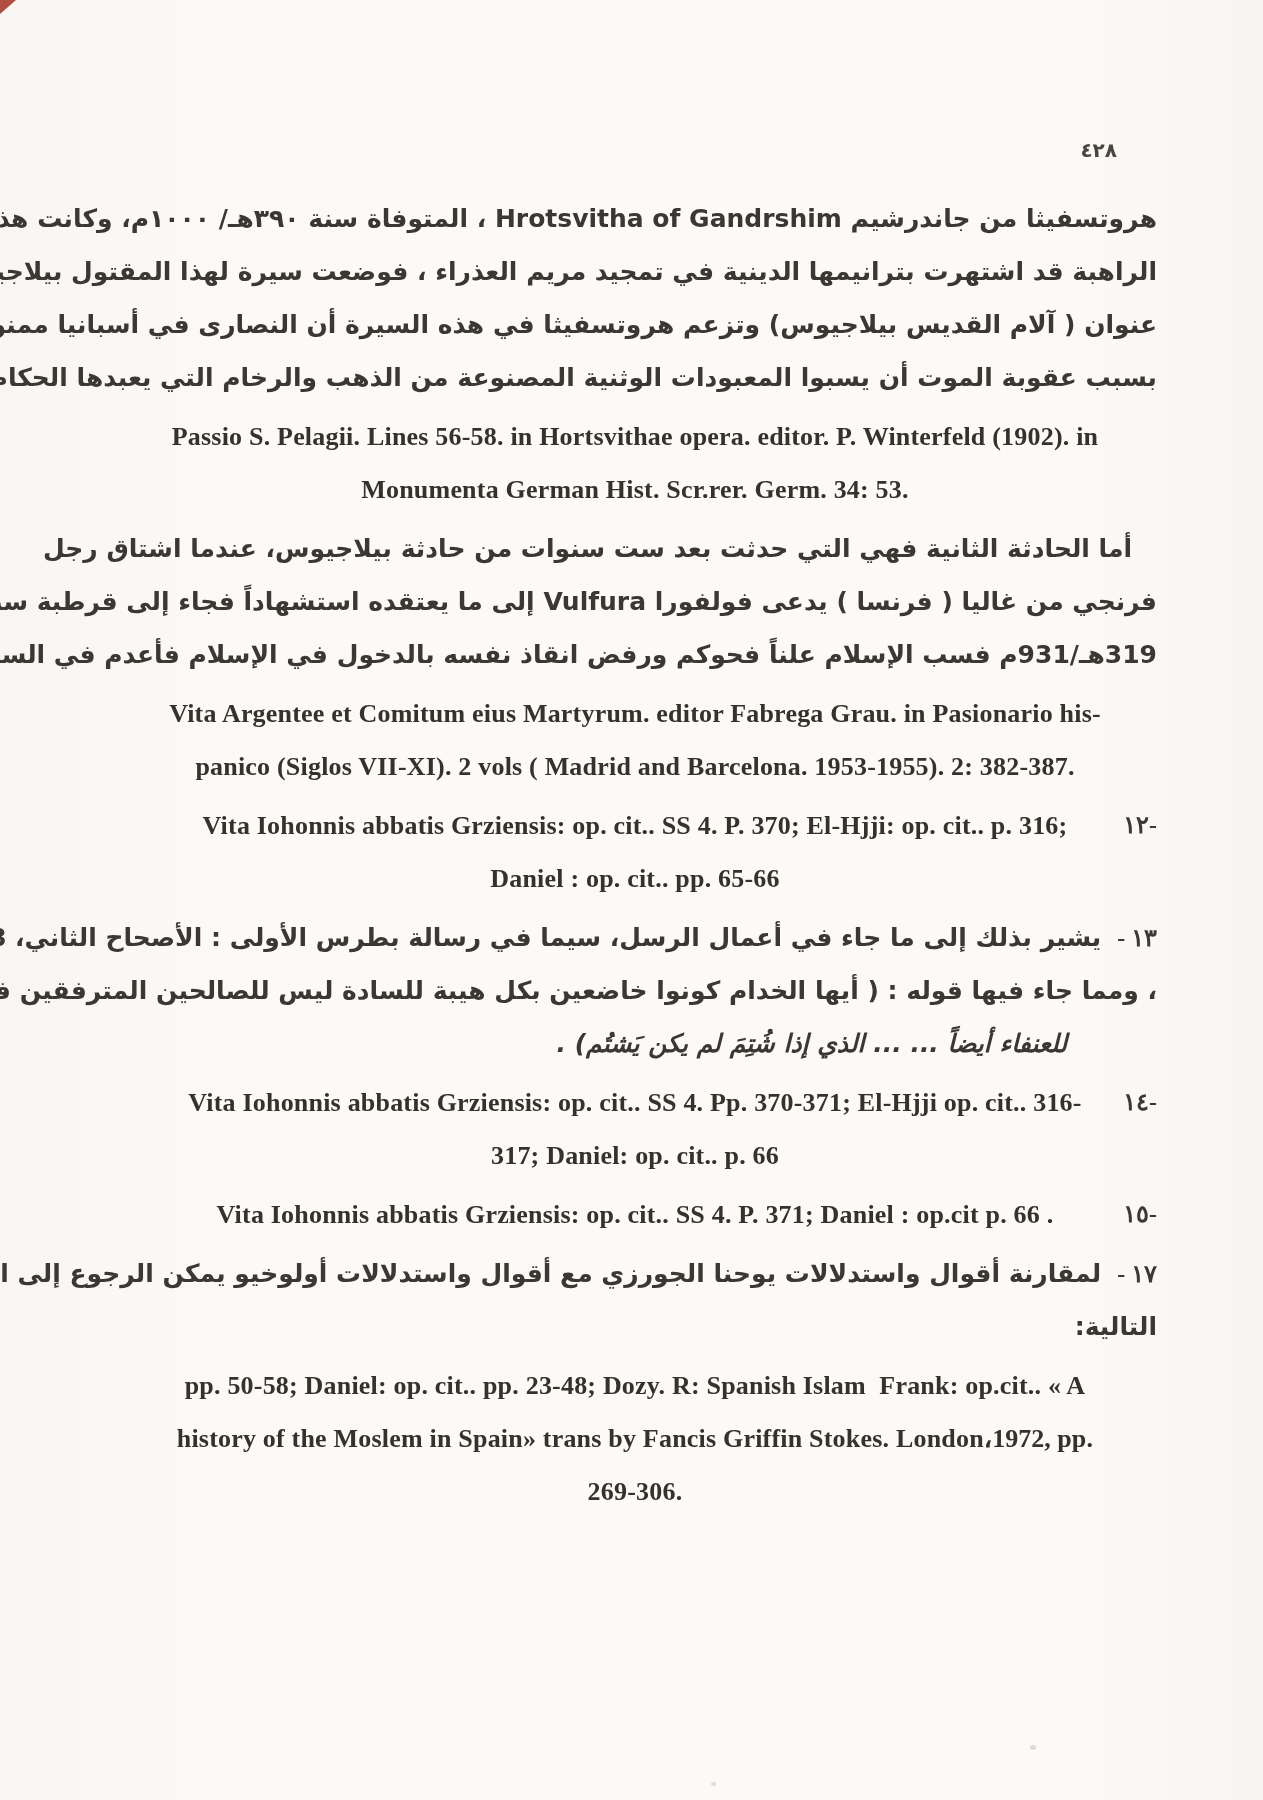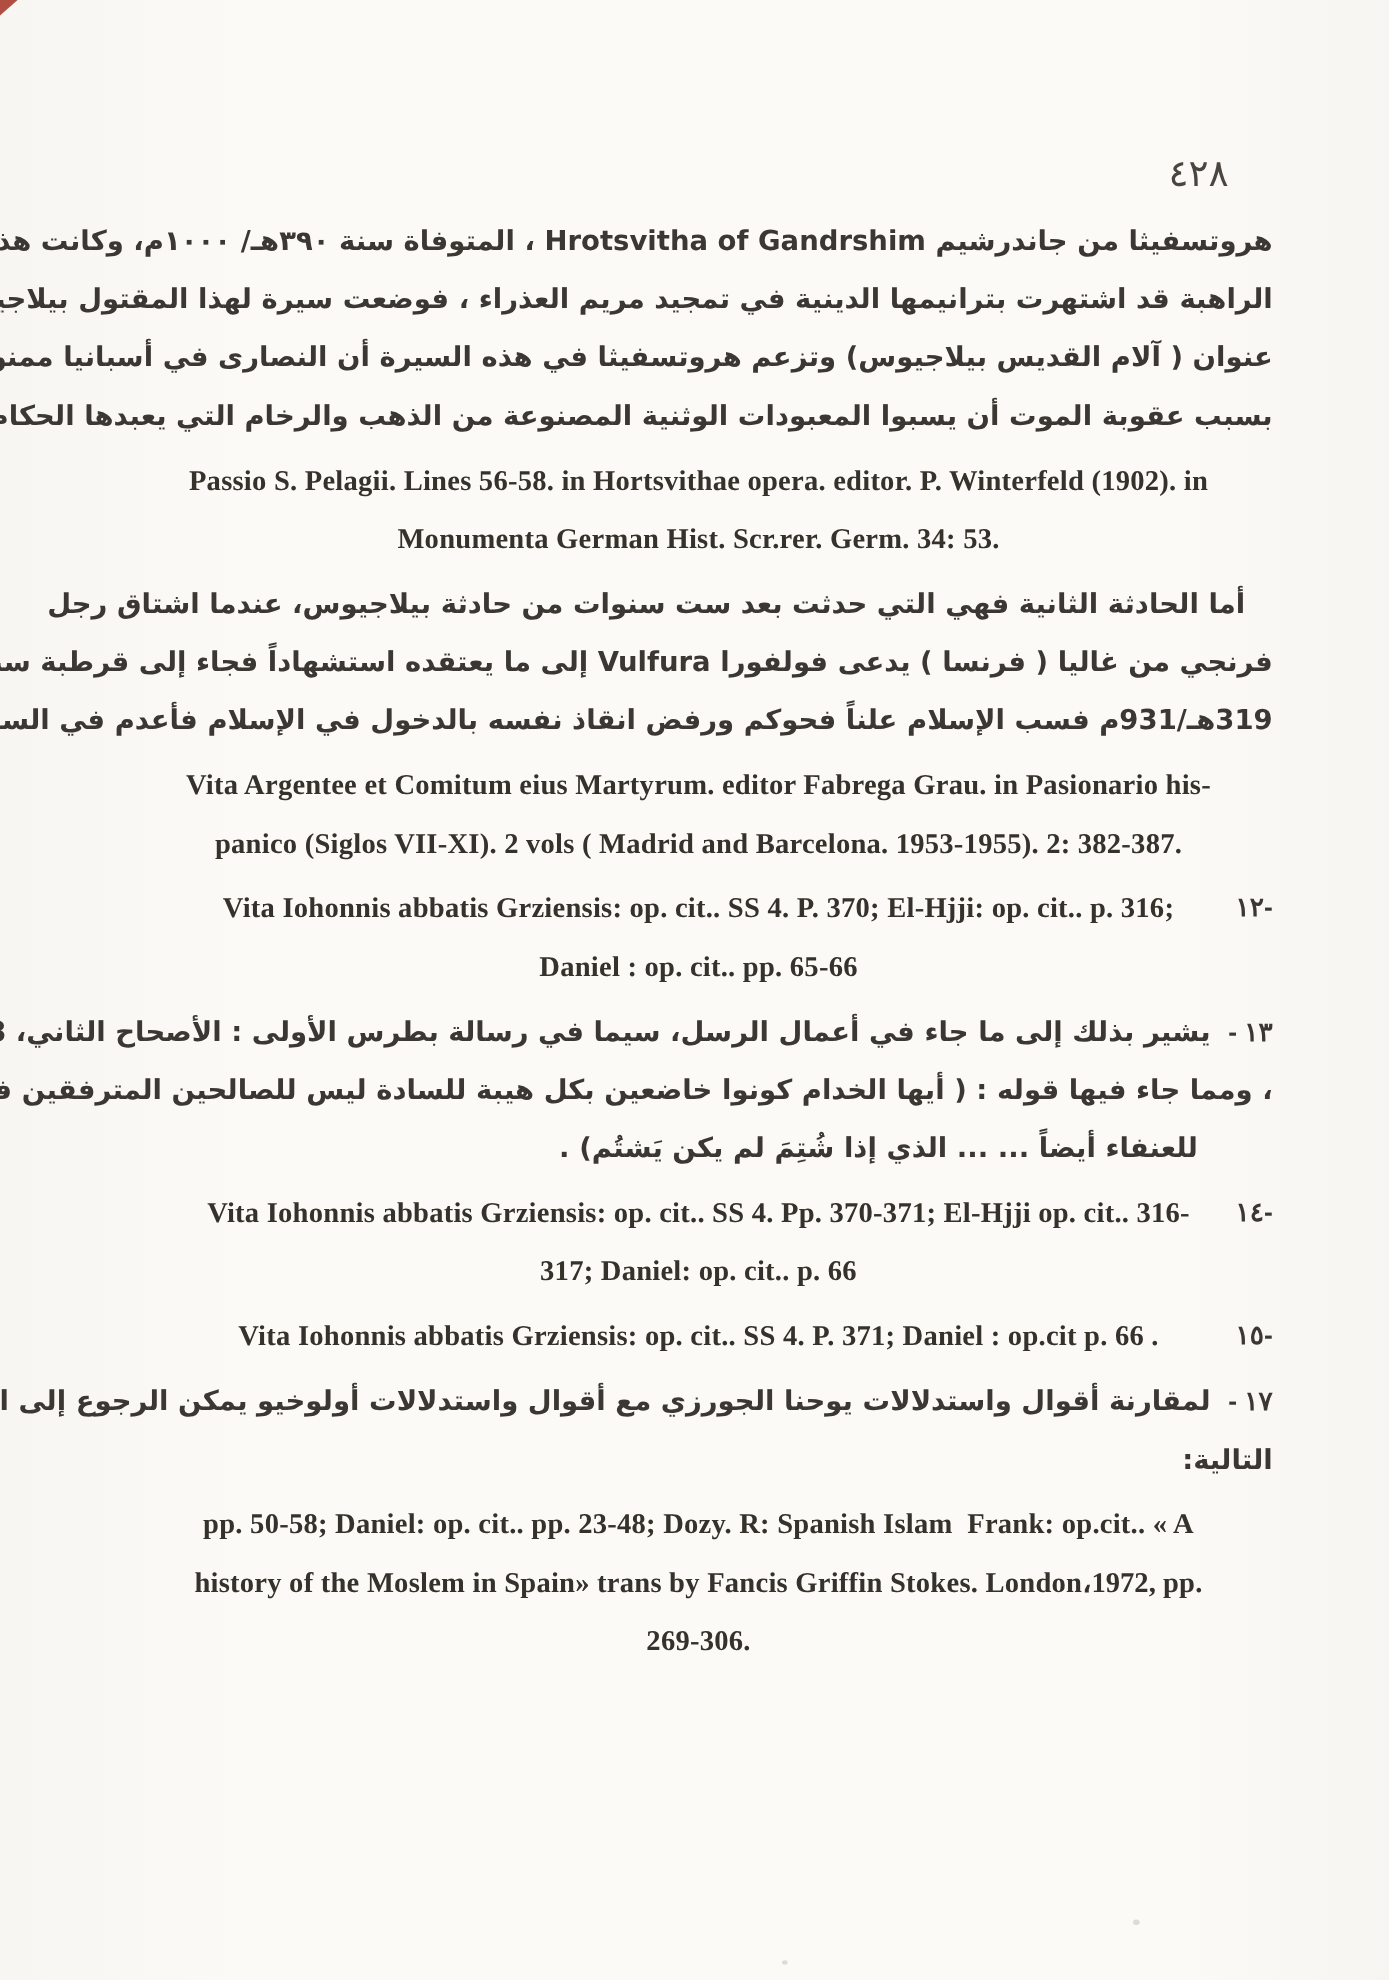--- a/index.html
+++ b/index.html
@@ -13,21 +13,21 @@
   .corner-mark{
     position:absolute;top:0;left:0;
     width:0;height:0;
     border-top:14px solid #a63c2e;
     border-right:16px solid transparent;
     opacity:.9;
   }
   .page-number{
     position:absolute;top:138px;right:146px;
     font-family:"DejaVu Sans",sans-serif;
-    font-weight:400;font-size:34px;color:#4a463f;
+    font-weight:700;font-size:20px;color:#4a463f;
     direction:rtl;
   }
   .content{
     position:absolute;left:113px;right:106px;top:192px;
   }
   .block{margin-bottom:6px;}
   .line{height:53px;line-height:53px;white-space:nowrap;position:relative;}
   .arabic{
     direction:rtl;text-align:right;
     font-family:"DejaVu Sans",sans-serif;
@@ -35,31 +35,31 @@
   }
   .latin{
     direction:ltr;text-align:center;
     font-family:"Liberation Serif",serif;
     font-weight:700;font-size:26px;color:#35322c;
     letter-spacing:.2px;
   }
   .marker{
     display:inline-block;
     margin-left:16px;
-    font-family:Liberation Sans, sans-serif;
+    font-family:Liberation Serif, serif;
     font-weight:700;font-size:24px;color:#3b3833;
   }
   .marker-latin{
     position:absolute;right:0;top:0;margin-left:0;
     direction:rtl;
   }
   
   .block-0 .line-4{margin-right:125px;}   
   .block-2 .line-0{text-indent:25px;}     
-  .block-5 .line-2{margin-right:68px;}   
+  .block-5 .line-2{margin-right:90px;font-style:italic;}   
   .speck{
     position:absolute;background:#c9c6bf;border-radius:50%;
     opacity:.6;
   }
   .speck-1{width:6px;height:5px;left:1030px;top:1745px;}
   .speck-2{width:5px;height:4px;left:711px;top:1782px;}
 </style>
 </head>
 <body>
 

